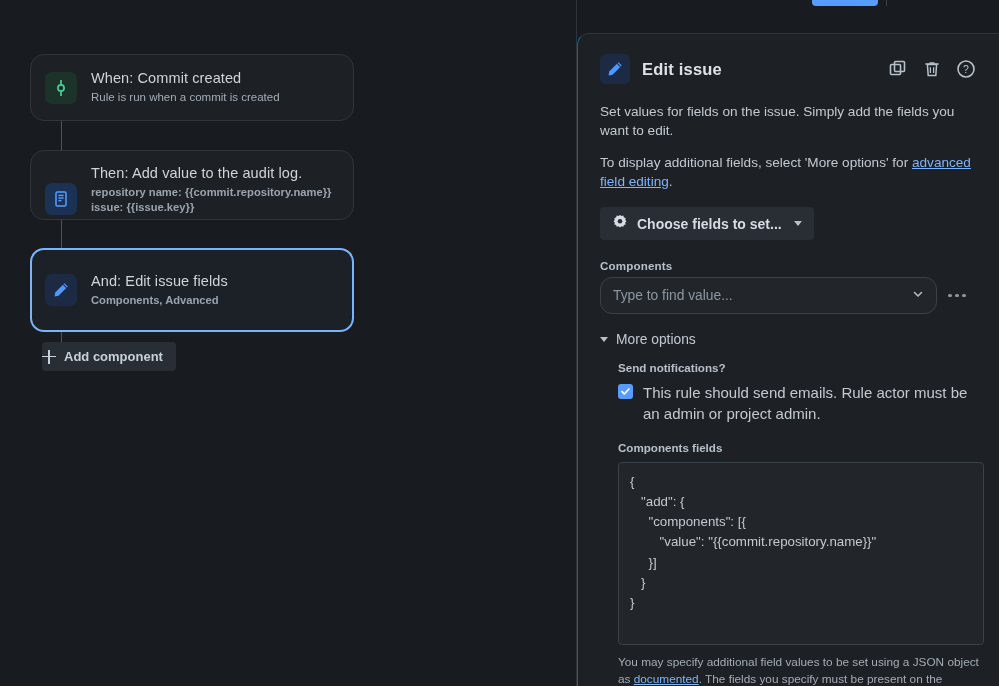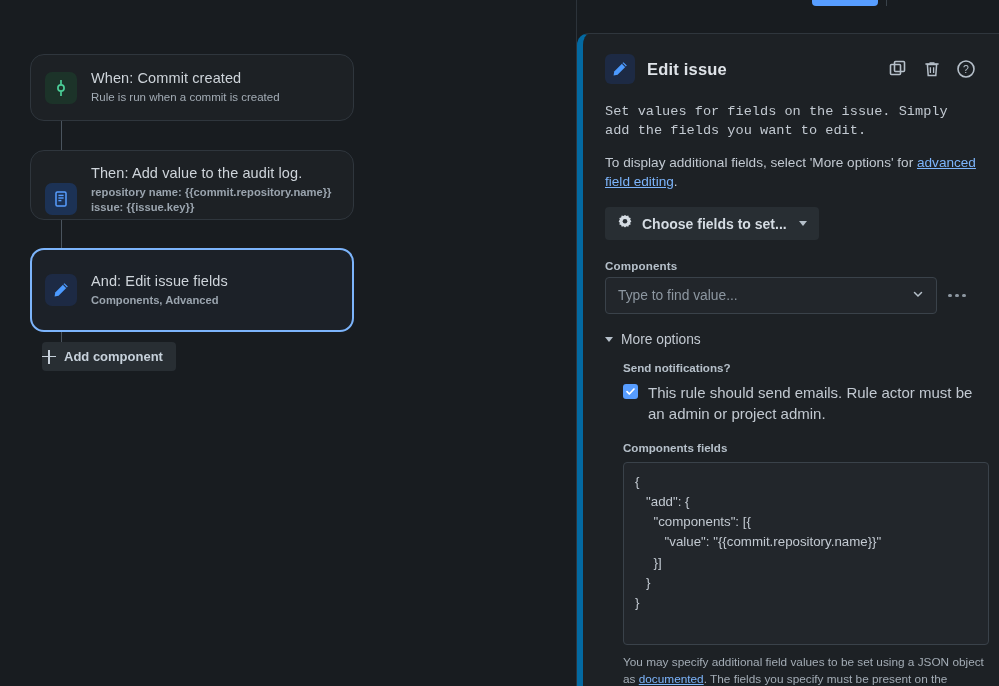--- a/index.html
+++ b/index.html
@@ -101,40 +101,39 @@
   }
   .plus-icon::before { left:6px; top:0; width:1.6px; height:14px; }
   .plus-icon::after  { top:6px; left:0; height:1.6px; width:14px; }
 
   
   .panel {
     position: absolute; left: 577px; top: 33px;
     width: 422px; height: 653px;
     background: #1d2125;
     border-top: 1px solid #2f363d;
-    border-left: 6px solid #0369a1;
+    border-left: 1px solid #0369a1;
     border-top-left-radius: 12px;
     padding: 20px 22px 0 22px;
     overflow: hidden;
   }
 
   .panel-head { display: flex; align-items: center; margin-bottom: 18px; }
   .panel-head-icon {
     width: 30px; height: 30px; border-radius: 6px; background: #1d2a44;
     display:flex; align-items:center; justify-content:center;
     margin-right: 12px; flex: 0 0 30px;
   }
   .panel-title { font-size: 16.5px; color: #dfe3e8; font-weight: bold; letter-spacing:.2px;}
   .panel-head-actions { margin-left:auto; display:flex; align-items:center; gap:12px; }
   .hicon { width: 22px; height:22px; display:flex; align-items:center; justify-content:center; cursor:pointer;}
 
   .panel-desc {
     font-size: 13.6px; color: #c2c9d1; line-height: 1.42;
     margin-bottom: 12px;
-    font-family: Liberation Mono, monospace;
   }
   .panel-desc2 {
     font-size: 13.6px; color: #c2c9d1; line-height: 1.42;
     margin-bottom: 16px;
   }
   a.link { color: #7cb4fb; text-decoration: underline; }
 
   .choose-btn {
     display: inline-flex; align-items:center; gap: 9px;
     height: 33px; padding: 0 12px;
@@ -147,21 +146,21 @@
     border-top:5px solid #b6c0ca; margin-left:3px;
   }
 
   .field-label {
     font-size: 11.6px; color: #b6c0ca; font-weight: bold;
     margin-bottom: 5px; letter-spacing:.15px;
   }
   .field-row { display:flex; align-items:center; gap: 0px; }
   .select-box {
     flex: 1 1 auto; height: 37px;
-    background: #22262b; border: 1px solid #3a424a; border-radius: 4px;
+    background: #22262b; border: 1px solid #3a424a; border-radius: 12px;
     display: flex; align-items: center; padding: 0 12px;
     color: #8d97a1; font-size: 13.8px;
   }
   .select-chev { margin-left:auto; }
   .dots-btn {
     width: 40px; height: 37px; display:flex; align-items:center; justify-content:center;
     gap: 3.5px; cursor:pointer;
   }
   .dot { width:3.6px;height:3.6px;border-radius:50%;background:#8d97a1; }
 

